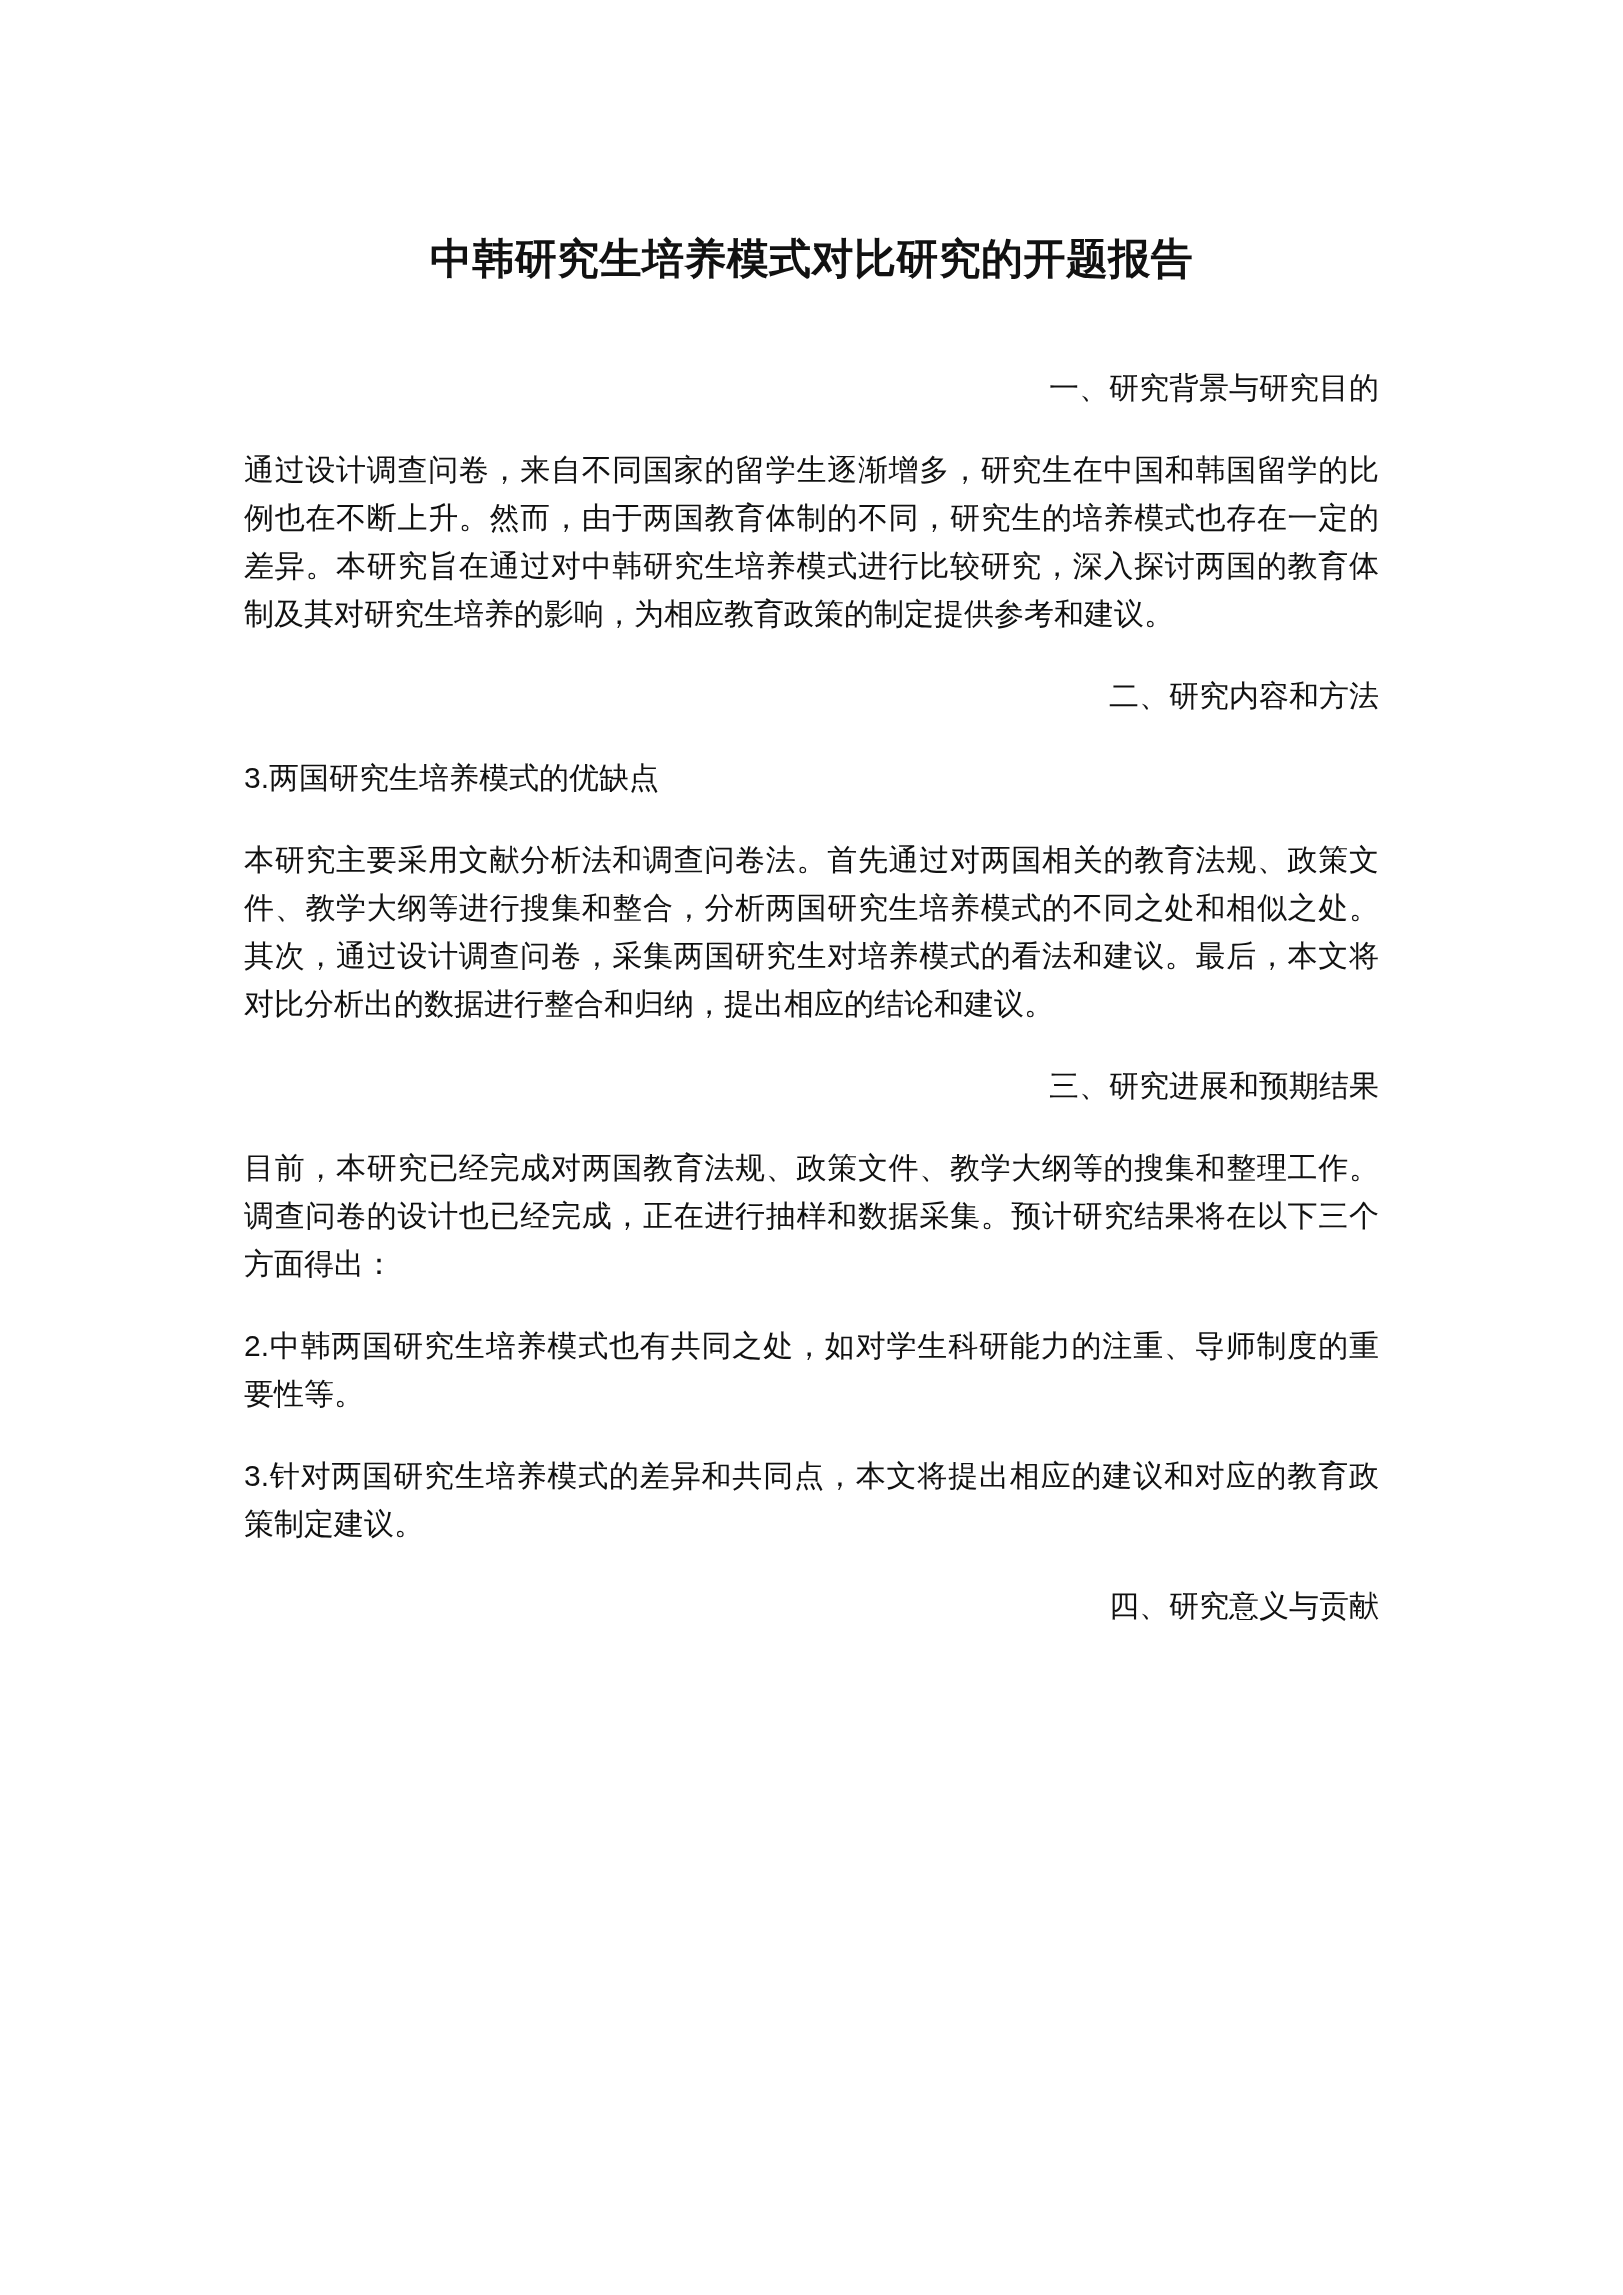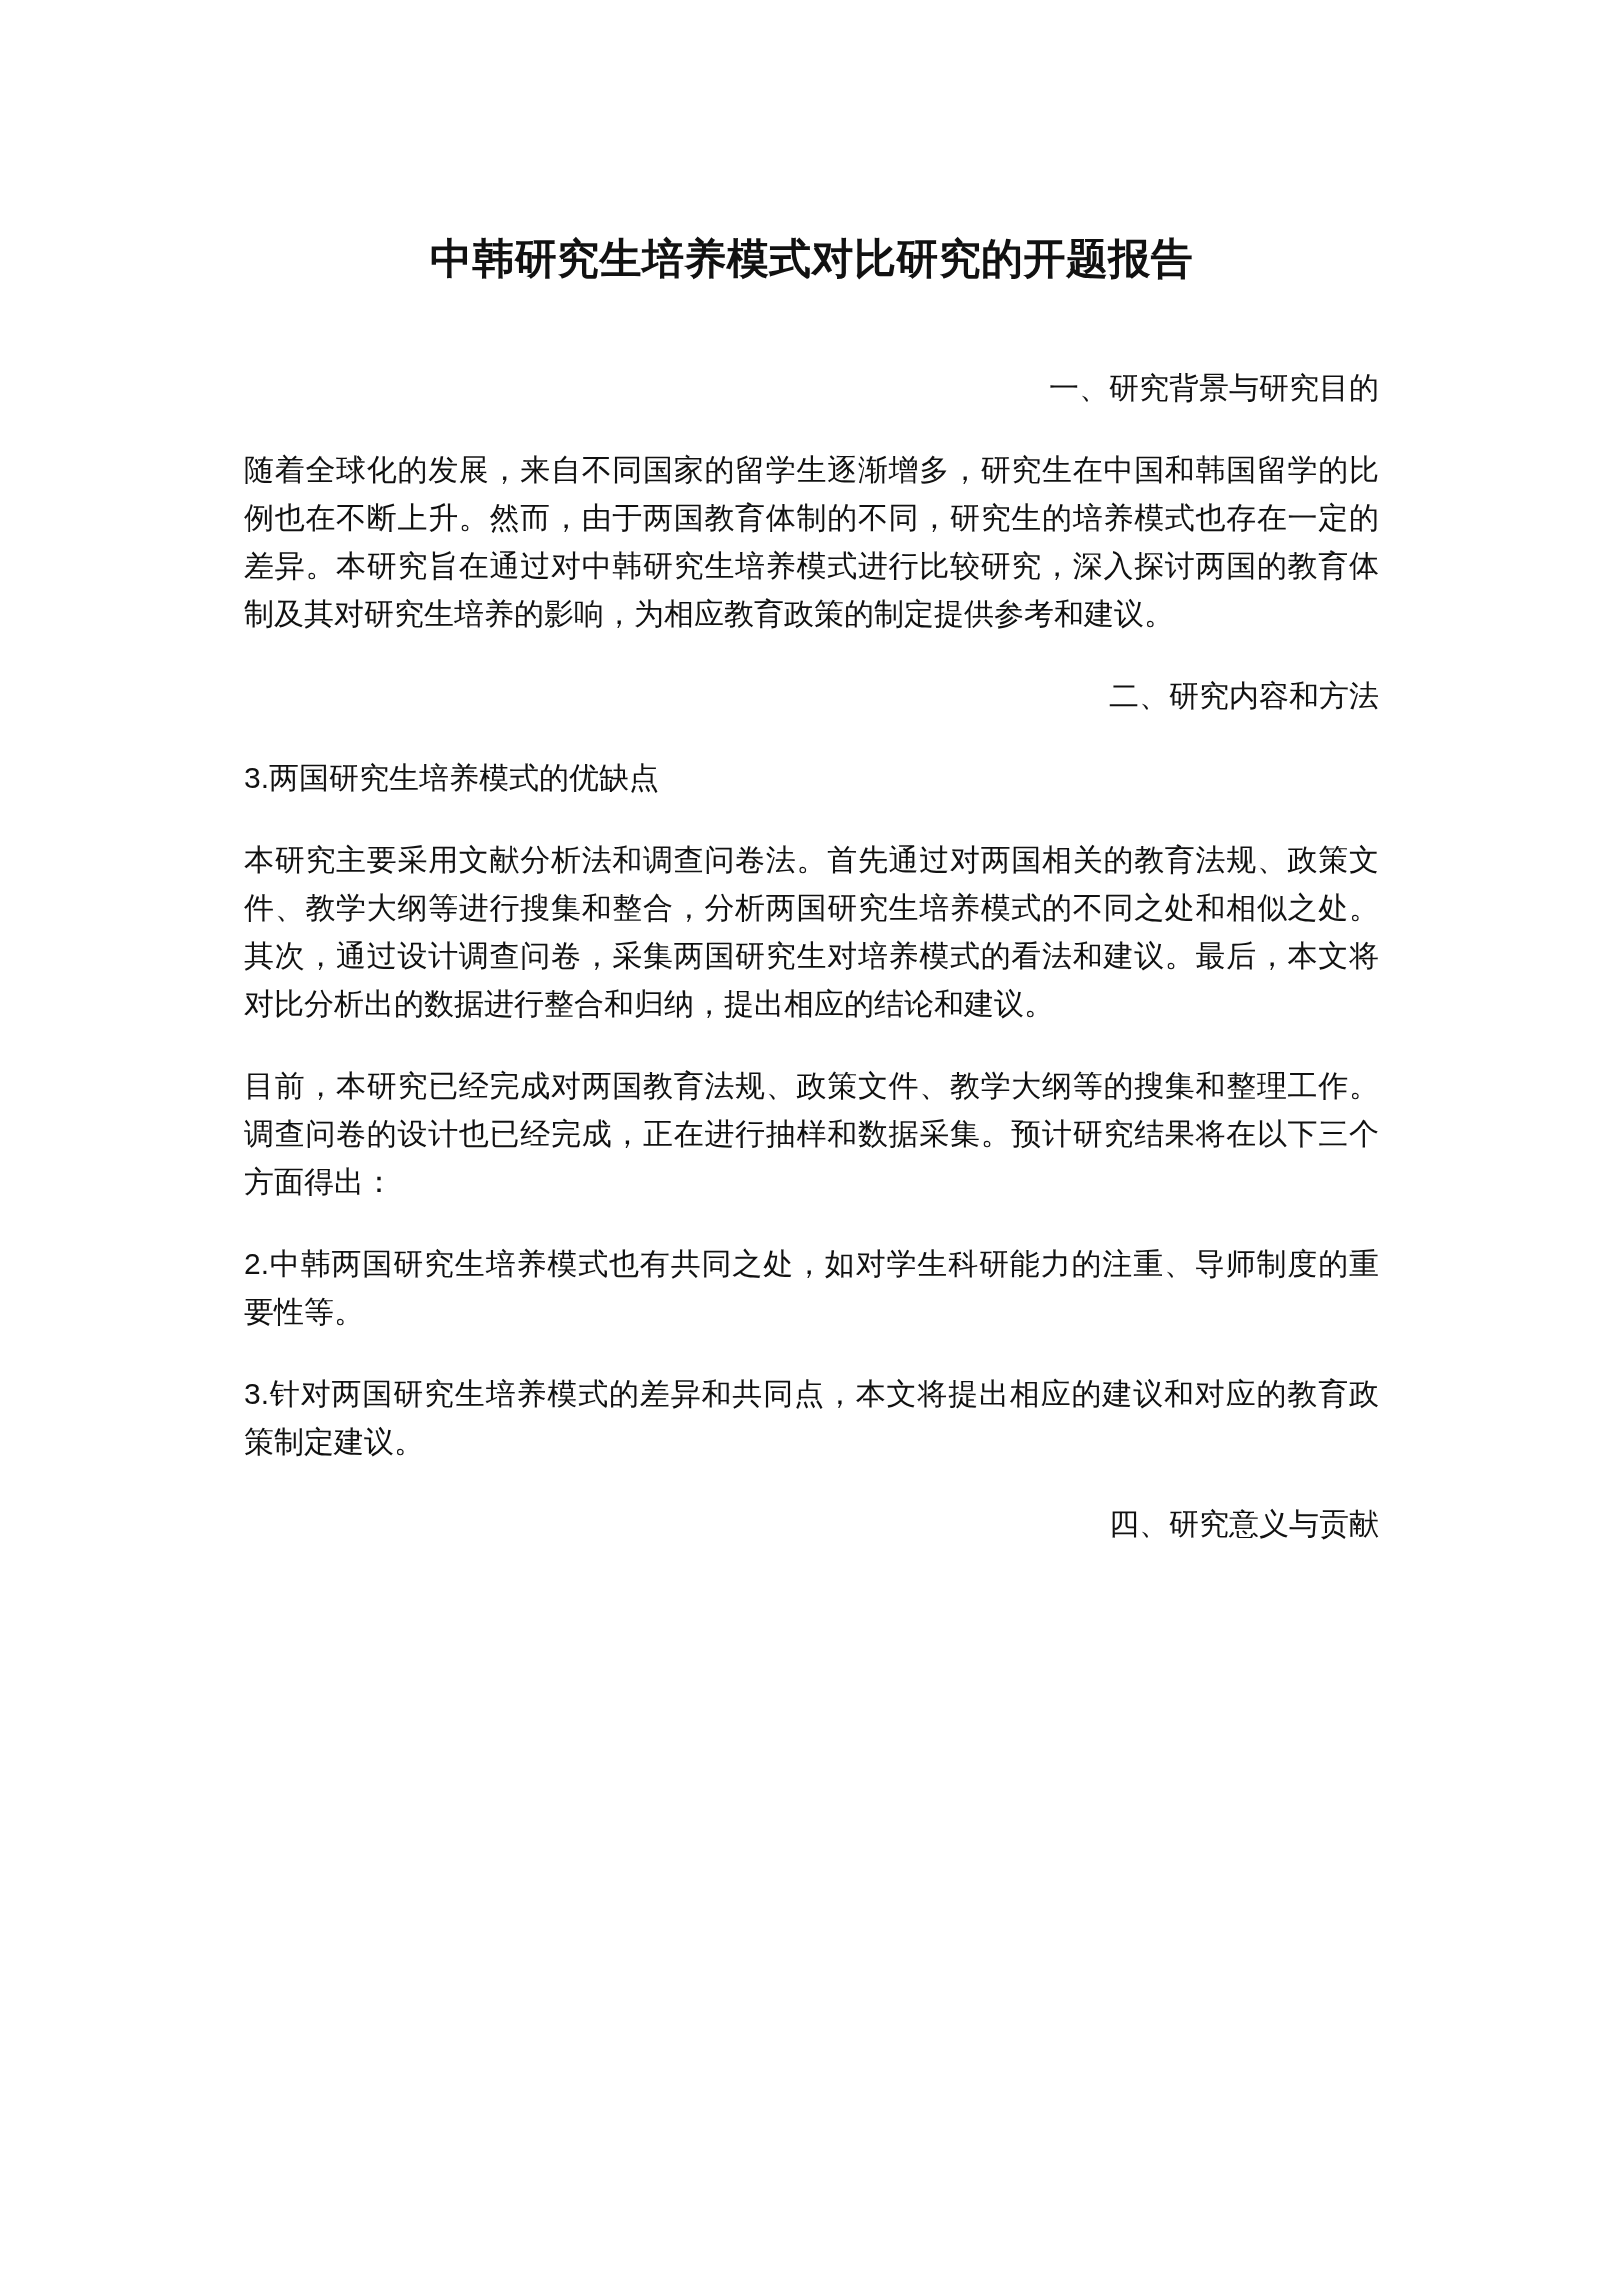--- a/index.html
+++ b/index.html
@@ -44,22 +44,23 @@
     text-justify: inter-ideograph;
   }
 </style>
 </head>
 <body>
 
 <div class="page">
   <h1 class="doc-title">中韩研究生培养模式对比研究的开题报告</h1>
 
   <p class="block heading">一、研究背景与研究目的</p>
-  <p class="block para">随着全球化的发展，来自不同国家的留学生逐渐增多，研究生在中国和韩国留学的比例也在不断上升。然而，由于两国教育体制的不同，研究生的培养模式也存在一定的差异。本研究旨在通过对中韩研究生培养模式进行比较研究，深入探讨两国的教育体制及其对研究生培养的影响，为相应教育政策的制定提供参考和建议。</p>
+  <p class="block para">通过设计调查问卷，来自不同国家的留学生逐渐增多，研究生在中国和韩国留学的比例也在不断上升。然而，由于两国教育体制的不同，研究生的培养模式也存在一定的差异。本研究旨在通过对中韩研究生培养模式进行比较研究，深入探讨两国的教育体制及其对研究生培养的影响，为相应教育政策的制定提供参考和建议。</p>
   <p class="block heading">二、研究内容和方法</p>
   <p class="block list-item">3.两国研究生培养模式的优缺点</p>
   <p class="block para">本研究主要采用文献分析法和调查问卷法。首先通过对两国相关的教育法规、政策文件、教学大纲等进行搜集和整合，分析两国研究生培养模式的不同之处和相似之处。其次，通过设计调查问卷，采集两国研究生对培养模式的看法和建议。最后，本文将对比分析出的数据进行整合和归纳，提出相应的结论和建议。</p>
+  <p class="block heading">三、研究进展和预期结果</p>
   <p class="block para">目前，本研究已经完成对两国教育法规、政策文件、教学大纲等的搜集和整理工作。调查问卷的设计也已经完成，正在进行抽样和数据采集。预计研究结果将在以下三个方面得出：</p>
   <p class="block list-item">2.中韩两国研究生培养模式也有共同之处，如对学生科研能力的注重、导师制度的重要性等。</p>
   <p class="block list-item">3.针对两国研究生培养模式的差异和共同点，本文将提出相应的建议和对应的教育政策制定建议。</p>
   <p class="block heading">四、研究意义与贡献</p>
 </div>
 
 
 </body></html>

